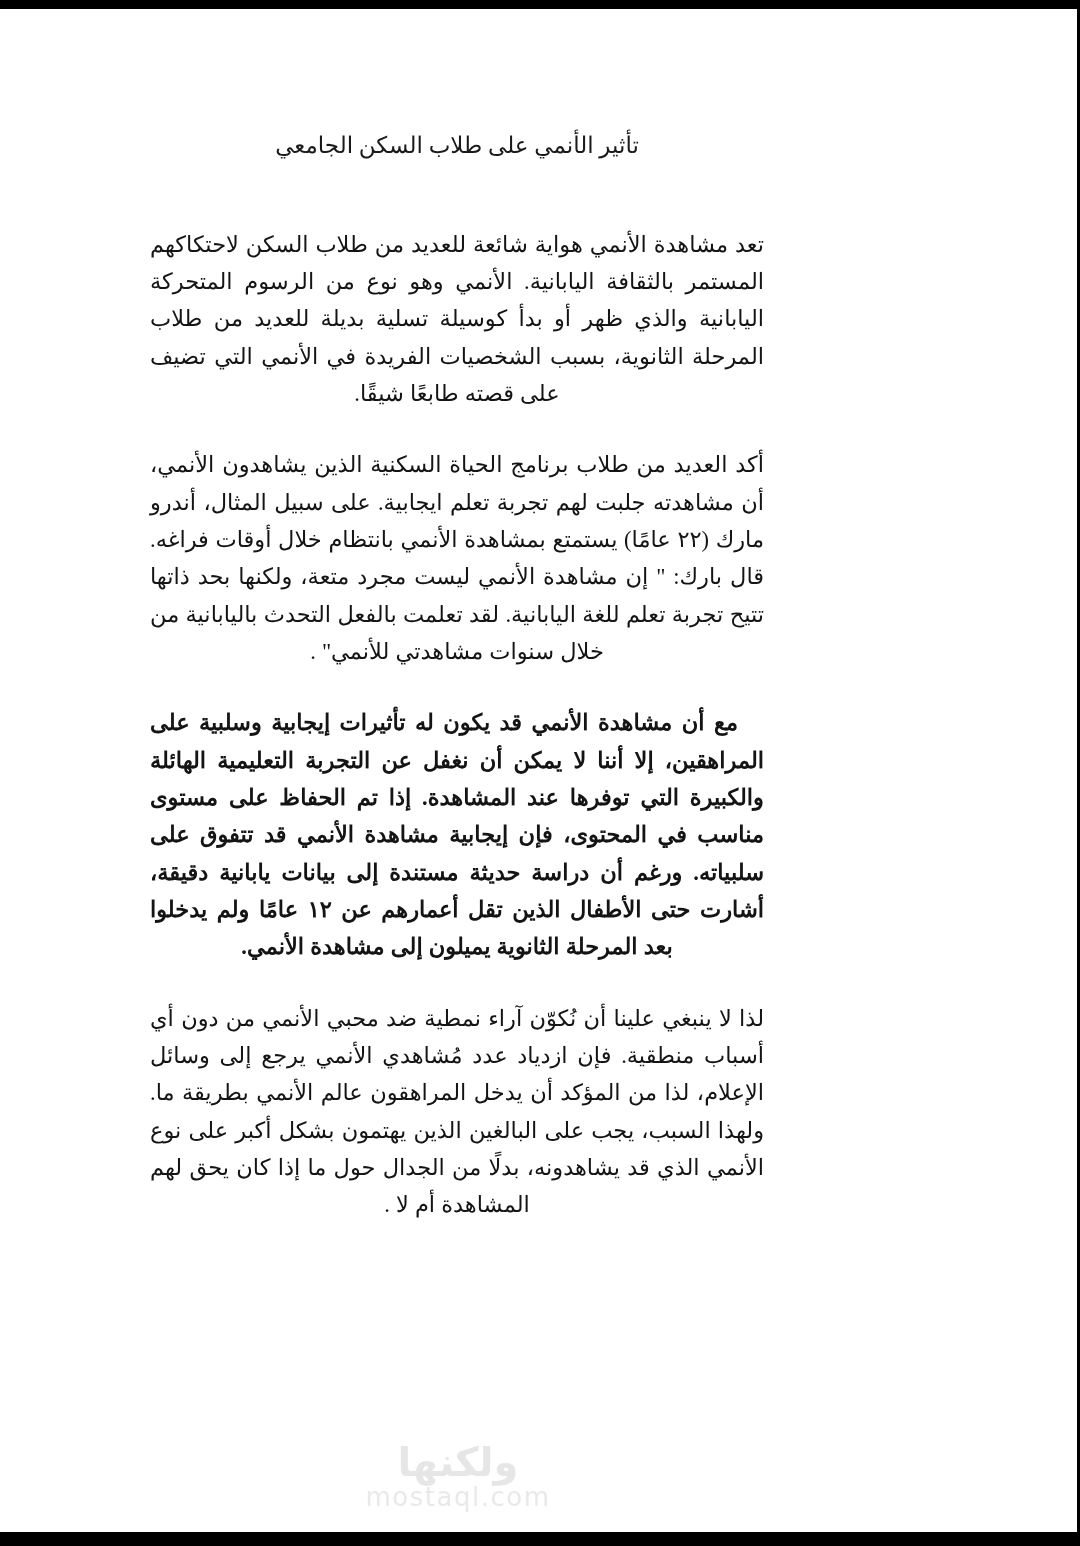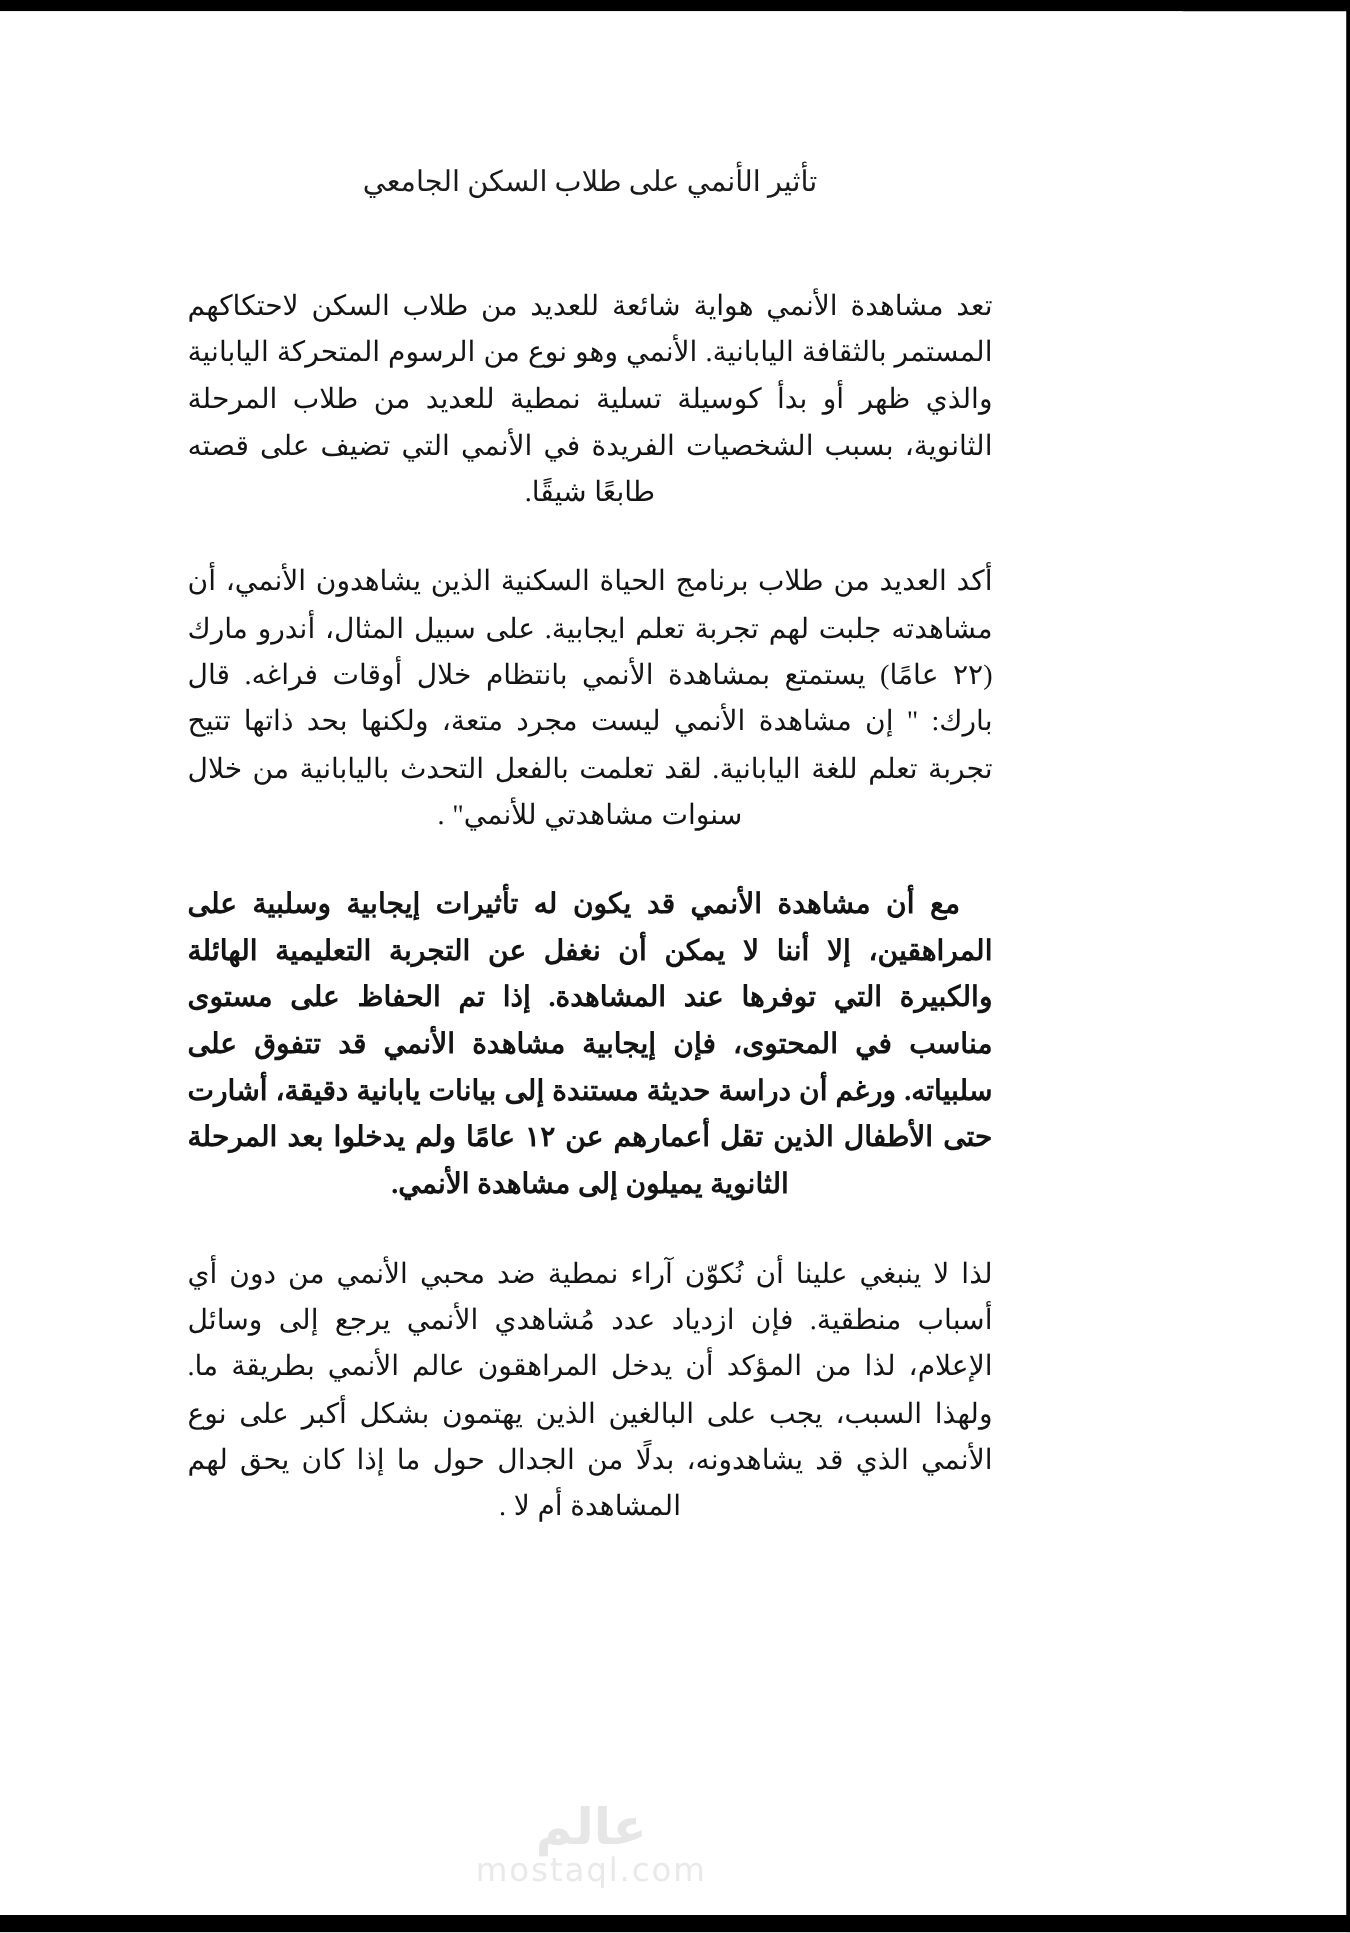--- a/index.html
+++ b/index.html
@@ -39,21 +39,20 @@
     height: 1546px;
     background: #000000;
   }
   .page {
     position: absolute;
     top: 9px;
     left: 0;
     width: 916px;
     height: 1523px;
     background: #ffffff;
-    padding-left: 30px;
   }
   .doc-body {
     position: absolute;
     top: 0;
     right: 0;
     left: 0;
     padding: 120px 152px 0 150px;
     box-sizing: border-box;
   }
   .doc-title {
@@ -117,32 +116,32 @@
 
   <div class="edge-bar-top"></div>
   <div class="edge-bar-right"></div>
 
   <div class="page">
 
     <div class="doc-body">
 
       <h1 class="doc-title">تأثير الأنمي على طلاب السكن الجامعي</h1>
 
-      <p class="paragraph">تعد مشاهدة الأنمي هواية شائعة للعديد من طلاب السكن لاحتكاكهم المستمر بالثقافة اليابانية. الأنمي وهو نوع من الرسوم المتحركة اليابانية والذي ظهر أو بدأ كوسيلة تسلية نمطية للعديد من طلاب المرحلة الثانوية، بسبب الشخصيات الفريدة في الأنمي التي تضيف على قصته طابعًا شيقًا.</p>
+      <p class="paragraph">تعد مشاهدة الأنمي هواية شائعة للعديد من طلاب السكن لاحتكاكهم المستمر بالثقافة اليابانية. الأنمي وهو نوع من الرسوم المتحركة اليابانية والذي ظهر أو بدأ كوسيلة تسلية بديلة للعديد من طلاب المرحلة الثانوية، بسبب الشخصيات الفريدة في الأنمي التي تضيف على قصته طابعًا شيقًا.</p>
 
       <p class="paragraph">أكد العديد من طلاب برنامج الحياة السكنية الذين يشاهدون الأنمي، أن مشاهدته جلبت لهم تجربة تعلم ايجابية. على سبيل المثال، أندرو مارك (٢٢ عامًا) يستمتع بمشاهدة الأنمي بانتظام خلال أوقات فراغه. قال بارك: " إن مشاهدة الأنمي ليست مجرد متعة، ولكنها بحد ذاتها تتيح تجربة تعلم للغة اليابانية. لقد تعلمت بالفعل التحدث باليابانية من خلال سنوات مشاهدتي للأنمي" .</p>
 
       <p class="paragraph indented">مع أن مشاهدة الأنمي قد يكون له تأثيرات إيجابية وسلبية على المراهقين، إلا أننا لا يمكن أن نغفل عن التجربة التعليمية الهائلة والكبيرة التي توفرها عند المشاهدة. إذا تم الحفاظ على مستوى مناسب في المحتوى، فإن إيجابية مشاهدة الأنمي قد تتفوق على سلبياته. ورغم أن دراسة حديثة مستندة إلى بيانات يابانية دقيقة، أشارت حتى الأطفال الذين تقل أعمارهم عن ١٢ عامًا ولم يدخلوا بعد المرحلة الثانوية يميلون إلى مشاهدة الأنمي.</p>
 
       <p class="paragraph last">لذا لا ينبغي علينا أن نُكوّن آراء نمطية ضد محبي الأنمي من دون أي أسباب منطقية. فإن ازدياد عدد مُشاهدي الأنمي يرجع إلى وسائل الإعلام، لذا من المؤكد أن يدخل المراهقون عالم الأنمي بطريقة ما. ولهذا السبب، يجب على البالغين الذين يهتمون بشكل أكبر على نوع الأنمي الذي قد يشاهدونه، بدلًا من الجدال حول ما إذا كان يحق لهم المشاهدة أم لا .</p>
 
     </div>
 
     <div class="watermark">
-      <div class="watermark-mark">عالم</div>
+      <div class="watermark-mark">ولكنها</div>
       <div class="watermark-url">mostaql.com</div>
     </div>
 
   </div>
 
   <div class="edge-bar-bottom"></div>
 
 </div>
 
 </body></html>

